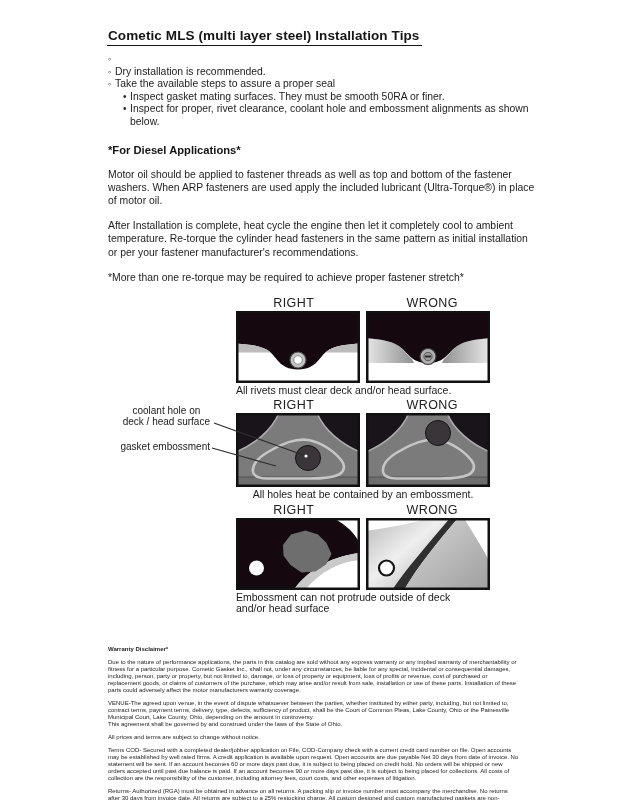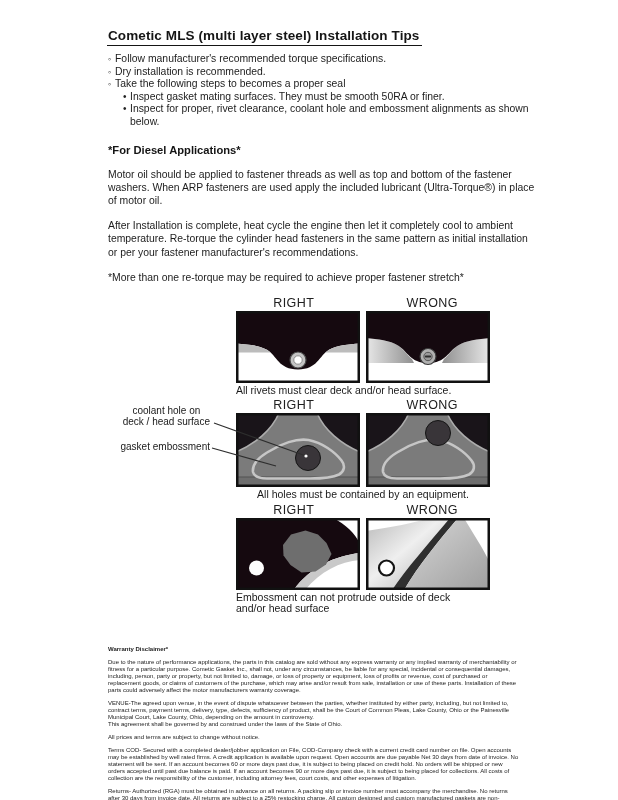--- a/index.html
+++ b/index.html
@@ -43,29 +43,28 @@
 <body>
 
 <div class="page">
   <div class="content">
 
     <h1 class="doc-title">Cometic MLS (multi layer steel) Installation Tips</h1>
 
     <div class="tips">
       <div class="bullet">
         <span class="mk">◦</span>
-        <span>Follow manufacturer's recommended torque specifications.</span>
       </div>
       <div class="bullet">
         <span class="mk">◦</span>
         <span>Dry installation is recommended.</span>
       </div>
       <div class="bullet">
         <span class="mk">◦</span>
-        <span>Take the following steps to becomes a proper seal</span>
+        <span>Take the available steps to assure a proper seal</span>
       </div>
       <div class="bullet sub">
         <span class="mk">•</span>
         <span>Inspect gasket mating surfaces.  They must be smooth 50RA or finer.</span>
       </div>
       <div class="bullet sub">
         <span class="mk">•</span>
         <span>Inspect for proper, rivet clearance, coolant hole and embossment alignments as shown below.</span>
       </div>
     </div>
@@ -150,21 +149,21 @@
             <line x1="0" y1="64" x2="124" y2="64" stroke="#525252" stroke-width="1.2"></line>
             <path d="M0 0 H43 C36 17 19 31 0 39 Z" fill="#191419"></path>
             <path d="M43 0 C36 17 19 31 0 39" fill="none" stroke="#adadad" stroke-width="1.6"></path>
             <path d="M124 0 H81 C88 17 105 31 124 39 Z" fill="#191419"></path>
             <path d="M81 0 C88 17 105 31 124 39" fill="none" stroke="#adadad" stroke-width="1.6"></path>
             <path d="M17 59 C16 51 22 45 31 39.5 C45 30.5 61 25 72.5 27 C86 29.5 99 39 105.5 47.5 C109.5 52.5 108.5 58.5 103 61.5 C96 65 85 65.5 74 65.5 L31 65.5 C23 65.5 18 63.5 17 59 Z" fill="none" stroke="#c6c6c6" stroke-width="2.6"></path>
             <circle cx="72" cy="20" r="12.5" fill="#393539" stroke="#141414" stroke-width="1"></circle>
             <rect x="1.25" y="1.25" width="121.5" height="71.5" fill="none" stroke="#111111" stroke-width="2.5"></rect>
           </svg>
         </div>
-        <div class="fig-caption center">All holes must be contained by an equipment.</div>
+        <div class="fig-caption center">All holes heat be contained by an embossment.</div>
       </div>
 
       <div class="fig">
         <div class="fig-heads">
           <span>RIGHT</span>
           <span>WRONG</span>
         </div>
         <div class="fig-boxes">
           <svg width="124" height="72" viewBox="0 0 124 72">
             <rect x="0" y="0" width="124" height="72" fill="#ffffff"></rect>

